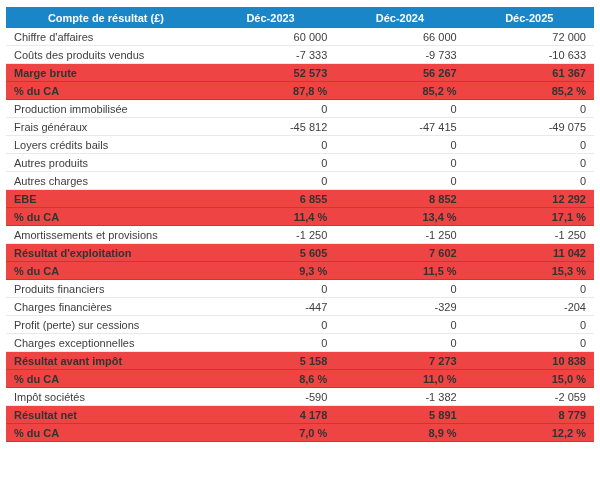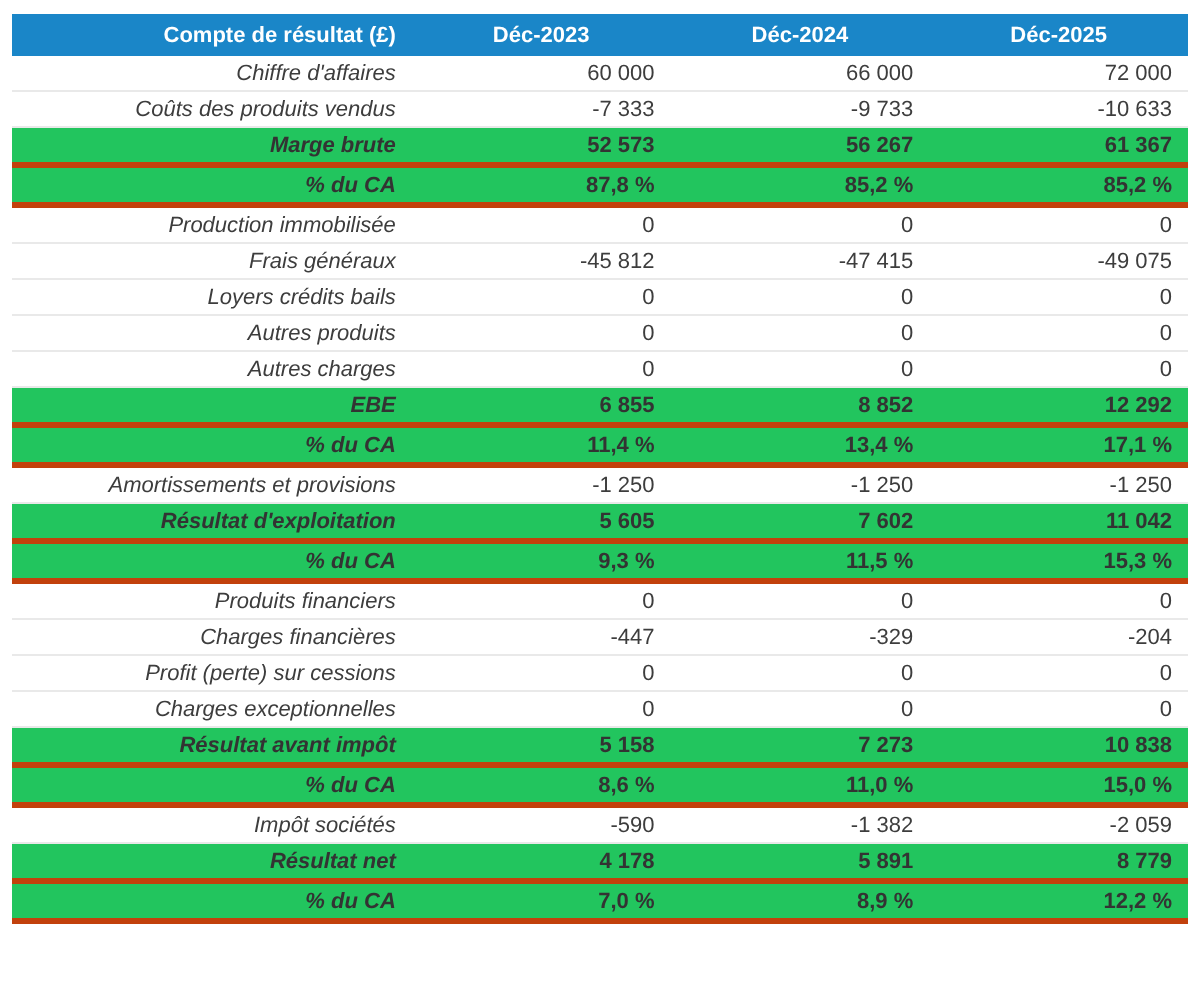--- a/index.html
+++ b/index.html
@@ -25,39 +25,39 @@
   thead th {
     background: #1a86c8;
     color: #ffffff;
     font-size: 11px;
     font-weight: bold;
     height: 21px;
     padding: 0 8px;
     white-space: nowrap;
     overflow: hidden;
   }
-  thead th.label-col { text-align: right; }
+  thead th.label-col { text-align: center; }
   thead th.num       { text-align: center; }
   tbody td {
     font-size: 11px;
     color: #3d3d3d;
     height: 17px;
     padding: 0 8px;
     white-space: nowrap;
     overflow: hidden;
     border-bottom: 1px solid #e9e9e9;
     background: #ffffff;
   }
-  tbody td.label-col { text-align: right; font-style: italic; }
+  tbody td.label-col { text-align: left; }
   tbody td.num       { text-align: right; }
   tbody tr.emphasis td {
-    background: #22c55e;
+    background: #ef4444;
     font-weight: bold;
     color: #333333;
-    border-bottom: 3px solid #c2410c;
+    border-bottom: 1px solid #c2410c;
     border-top: 1px solid #dddddd;
   }
 </style>
 </head>
 <body>
 
 <div class="table-wrap">
   <table>
     <colgroup>
       <col class="c-label">

